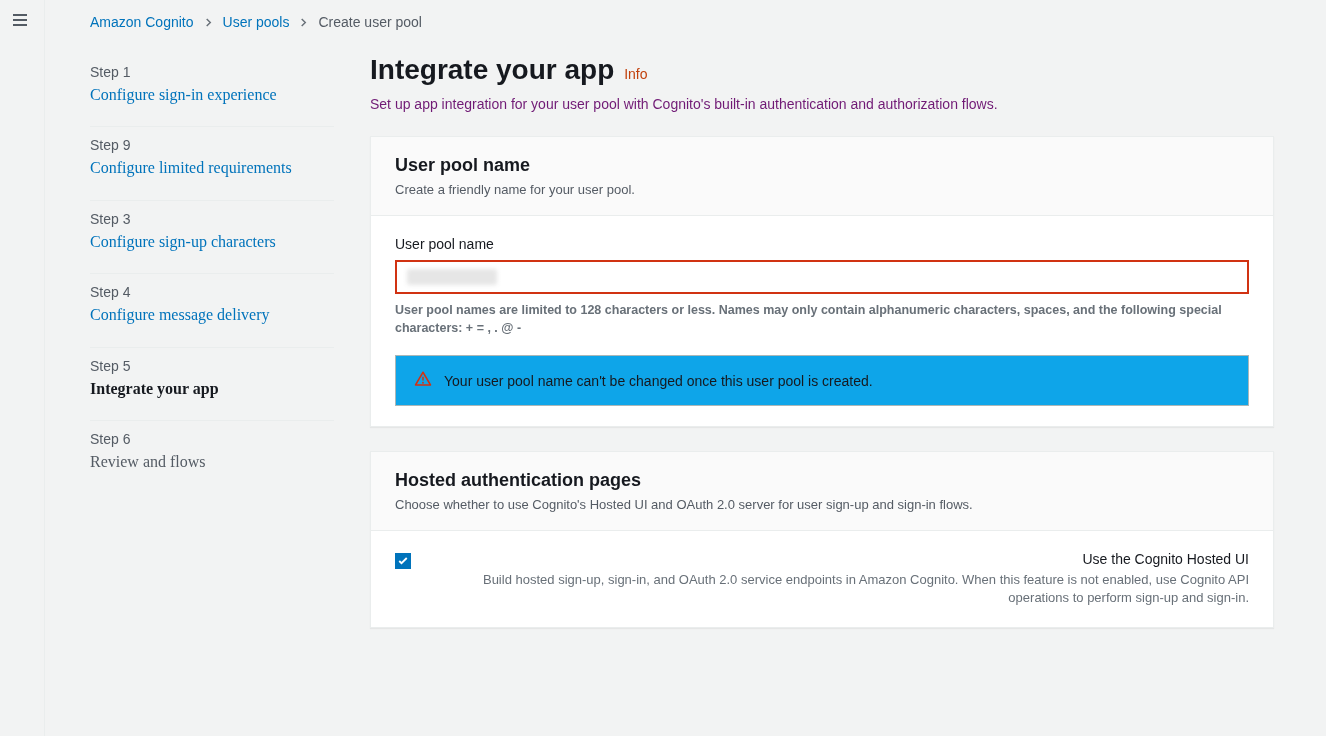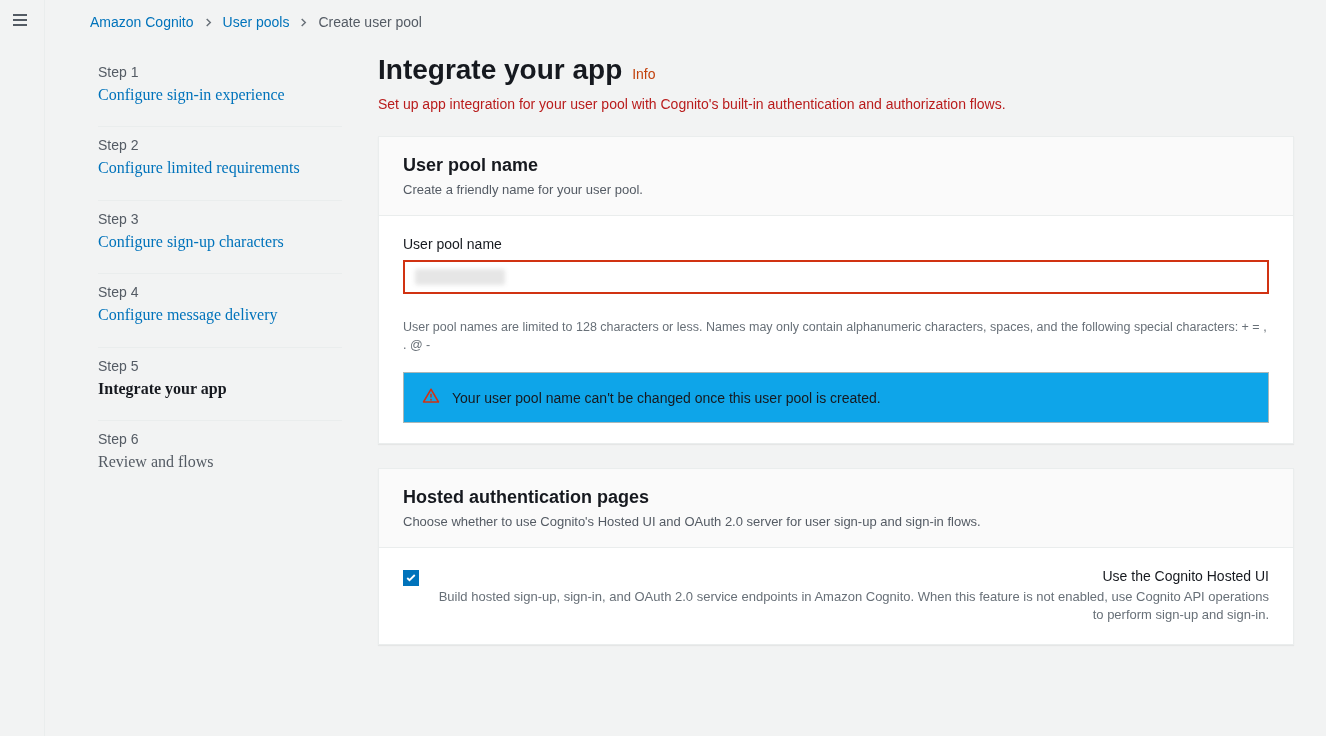--- a/index.html
+++ b/index.html
@@ -23,45 +23,45 @@
   .divider-vert {
     position: absolute;
     top: 0;
     left: 44px;
     width: 1px;
     height: 100%;
     background: #eaeded;
   }
   .page {
     margin-left: 46px;
-    padding: 14px 32px 20px 44px;
+    padding: 14px 52px 20px 44px;
   }
   .breadcrumb {
     display: flex;
     align-items: center;
     gap: 10px;
     font-size: 14px;
     margin-bottom: 24px;
   }
   .breadcrumb a { color: #0073bb; text-decoration: none; cursor: pointer; }
   .breadcrumb .current { color: #545b64; }
   .breadcrumb .chev { color: #687078; }
   .chev svg { width: 9px; height: 9px; }
   .content-row { display: flex; gap: 36px; }
-  .steps-col { width: 244px; flex-shrink: 0; margin-left: 8px; }
+  .steps-col { width: 244px; flex-shrink: 0; }
   .main-col { flex: 1; }
   .step { padding: 10px 0 20px 0; border-bottom: 1px solid #eaeded; }
   .step:last-child { border-bottom: none; }
   .step-num { font-size: 14px; color: #545b64; margin-bottom: 4px; }
   .step-title { font-size: 16px; color: #0073bb; cursor: pointer; line-height: 1.4; font-family: Liberation Serif, serif; }
   .step-title.active { color: #16191f; font-weight: 700; cursor: default; }
   .step-title.future { color: #545b64; cursor: default; }
   h1 { font-size: 28px; font-weight: 700; display: inline; }
   .info-link { color: #c2410c; font-size: 14px; font-weight: 400; margin-left: 6px; cursor: pointer; }
-  .subtitle { color: #b91c1c; font-size: 14px; margin-top: 10px; margin-bottom: 24px; }
+  .subtitle { color: #701a75; font-size: 14px; margin-top: 10px; margin-bottom: 24px; }
   .panel {
     background: #fff;
     border: 1px solid #eaeded;
     box-shadow: 0 1px 1px rgba(0,0,0,0.05);
     margin-bottom: 24px;
   }
   .panel-head {
     background: #fafafa;
     padding: 18px 24px;
     border-bottom: 1px solid #eaeded;
@@ -81,21 +81,21 @@
   }
   .text-input .blur {
     display: inline-block;
     width: 90px;
     height: 16px;
     background: #e6e6e6;
     filter: blur(2px);
     border-radius: 2px;
     vertical-align: middle;
   }
-  .hint { font-size: 12.5px; color: #687078; margin-top: 25px; line-height: 1.4; }
+  .hint { font-size: 12.5px; color: #687078; margin-top: 8px; line-height: 1.4; font-weight: bold; }
   .alert {
     display: flex;
     align-items: center;
     gap: 12px;
     border: 1px solid #aab7b8;
     padding: 14px 18px;
     margin-top: 18px;
     background: #0ea5e9;
   }
   .alert .tri { color: #d13212; flex-shrink: 0; }
@@ -140,21 +140,21 @@
     <span class="current">Create user pool</span>
   </nav>
 
   <div class="content-row">
     <aside class="steps-col">
       <div class="step">
         <div class="step-num">Step 1</div>
         <div class="step-title">Configure sign-in experience</div>
       </div>
       <div class="step">
-        <div class="step-num">Step 2</div>
+        <div class="step-num">Step 9</div>
         <div class="step-title">Configure limited requirements</div>
       </div>
       <div class="step">
         <div class="step-num">Step 3</div>
         <div class="step-title">Configure sign-up characters</div>
       </div>
       <div class="step">
         <div class="step-num">Step 4</div>
         <div class="step-title">Configure message delivery</div>
       </div>

